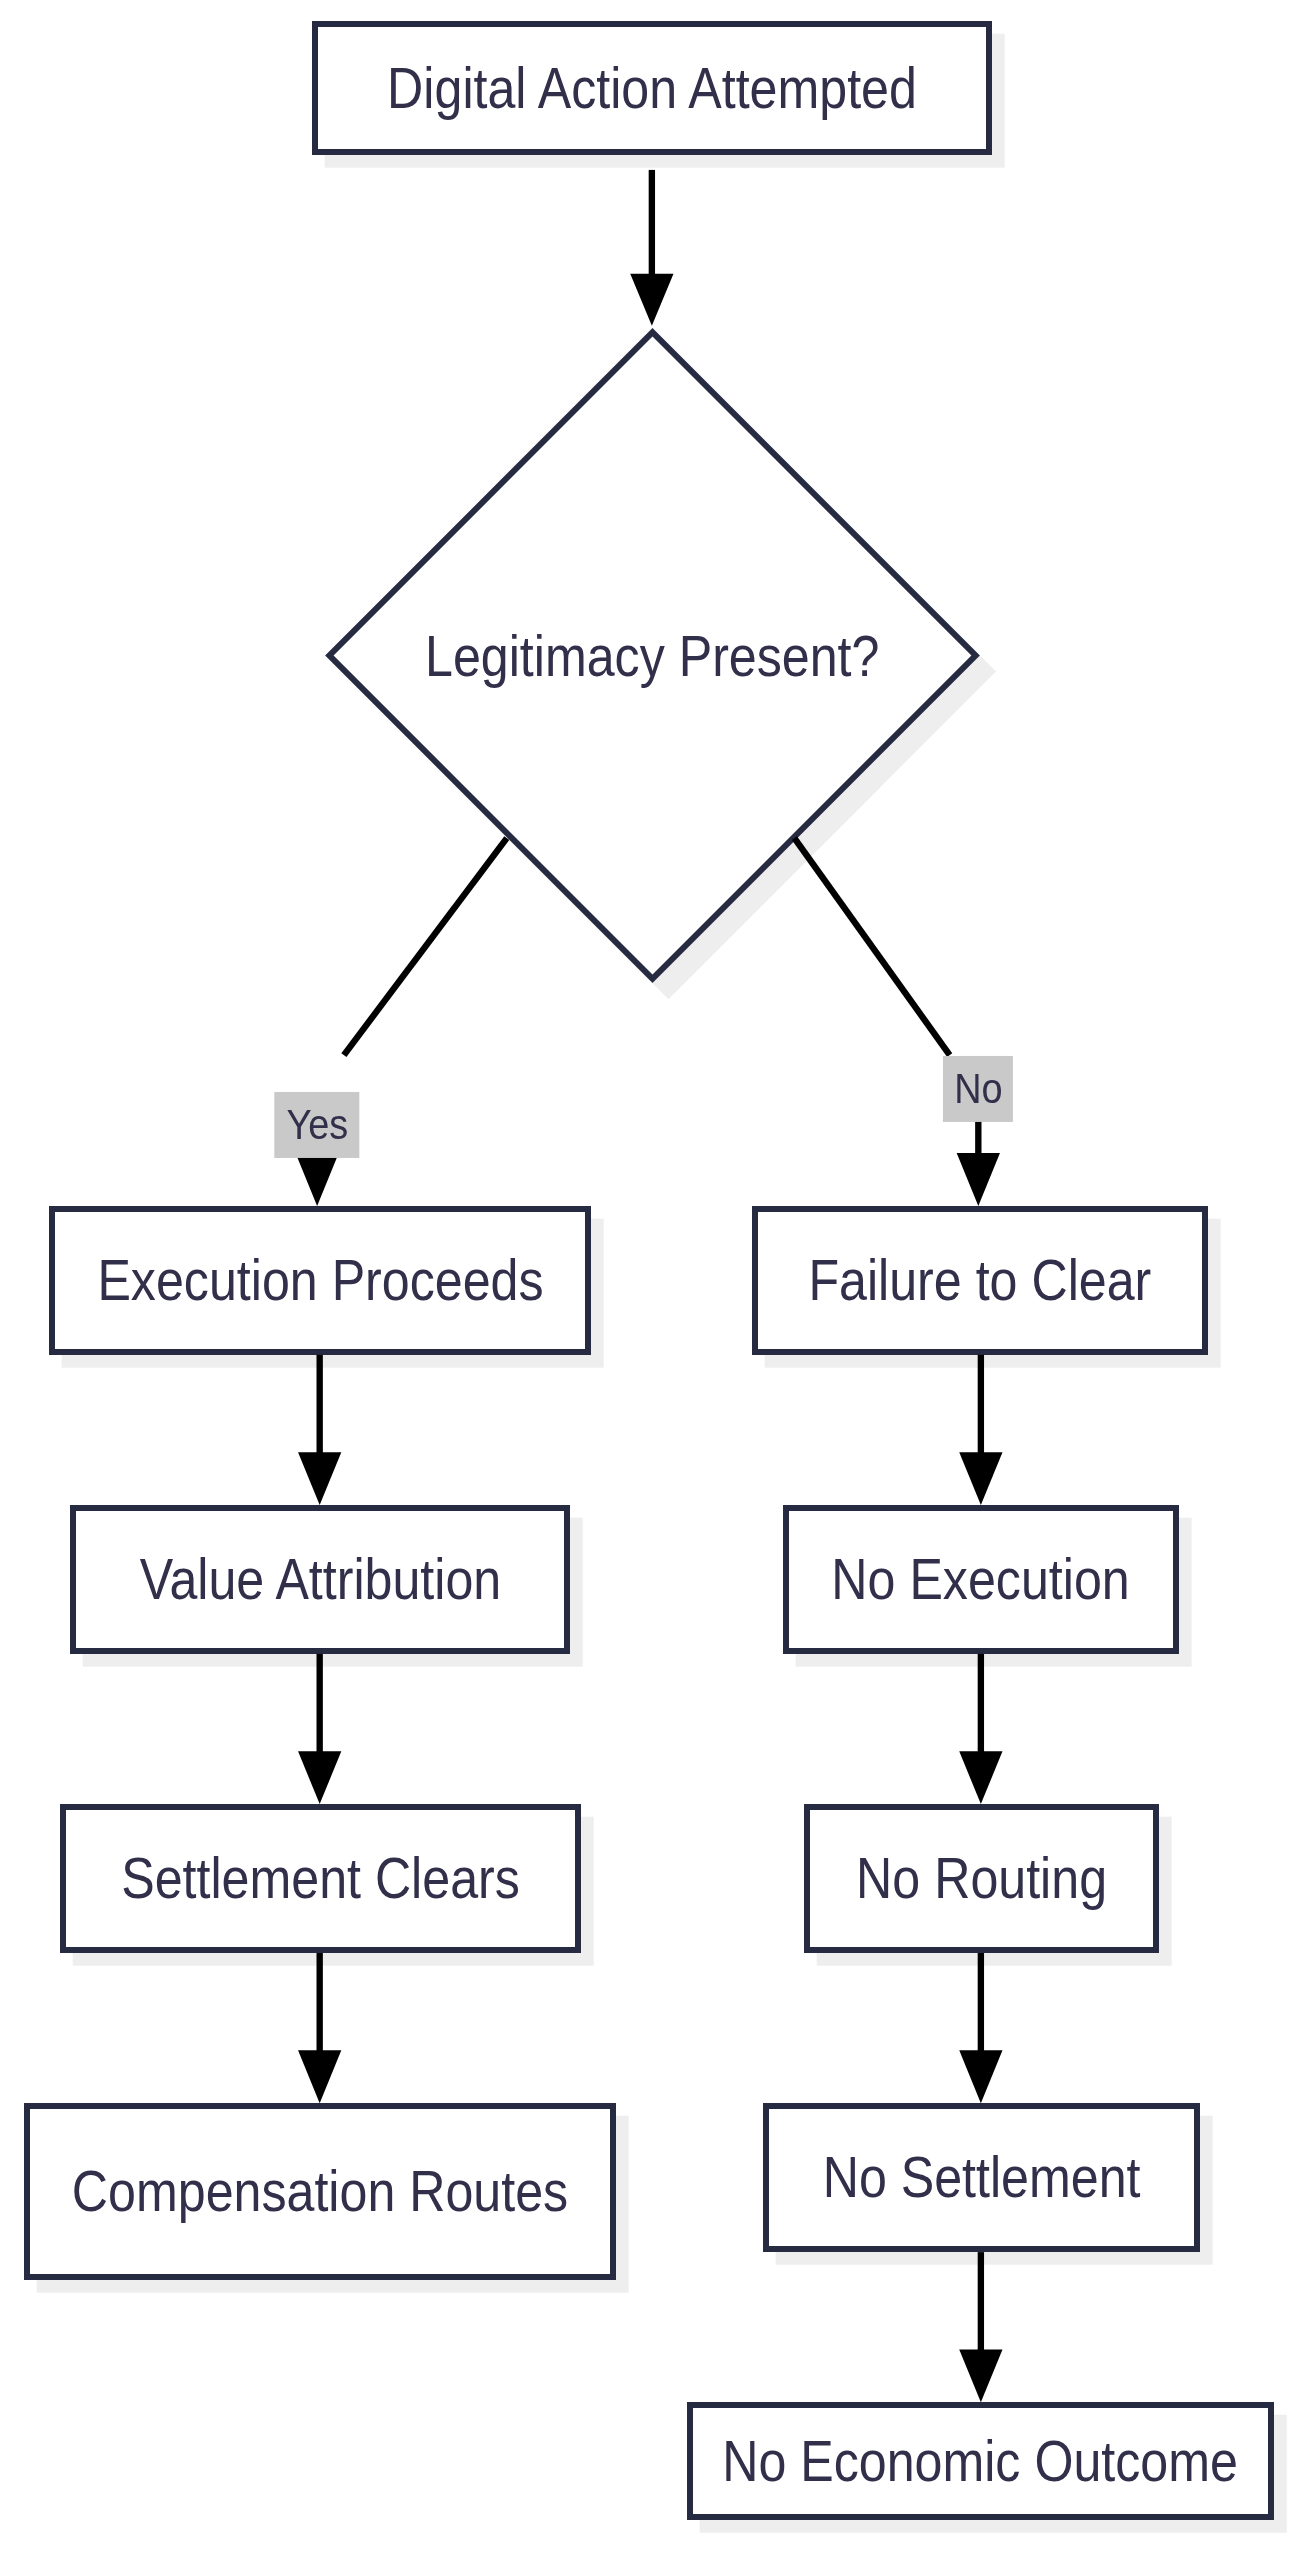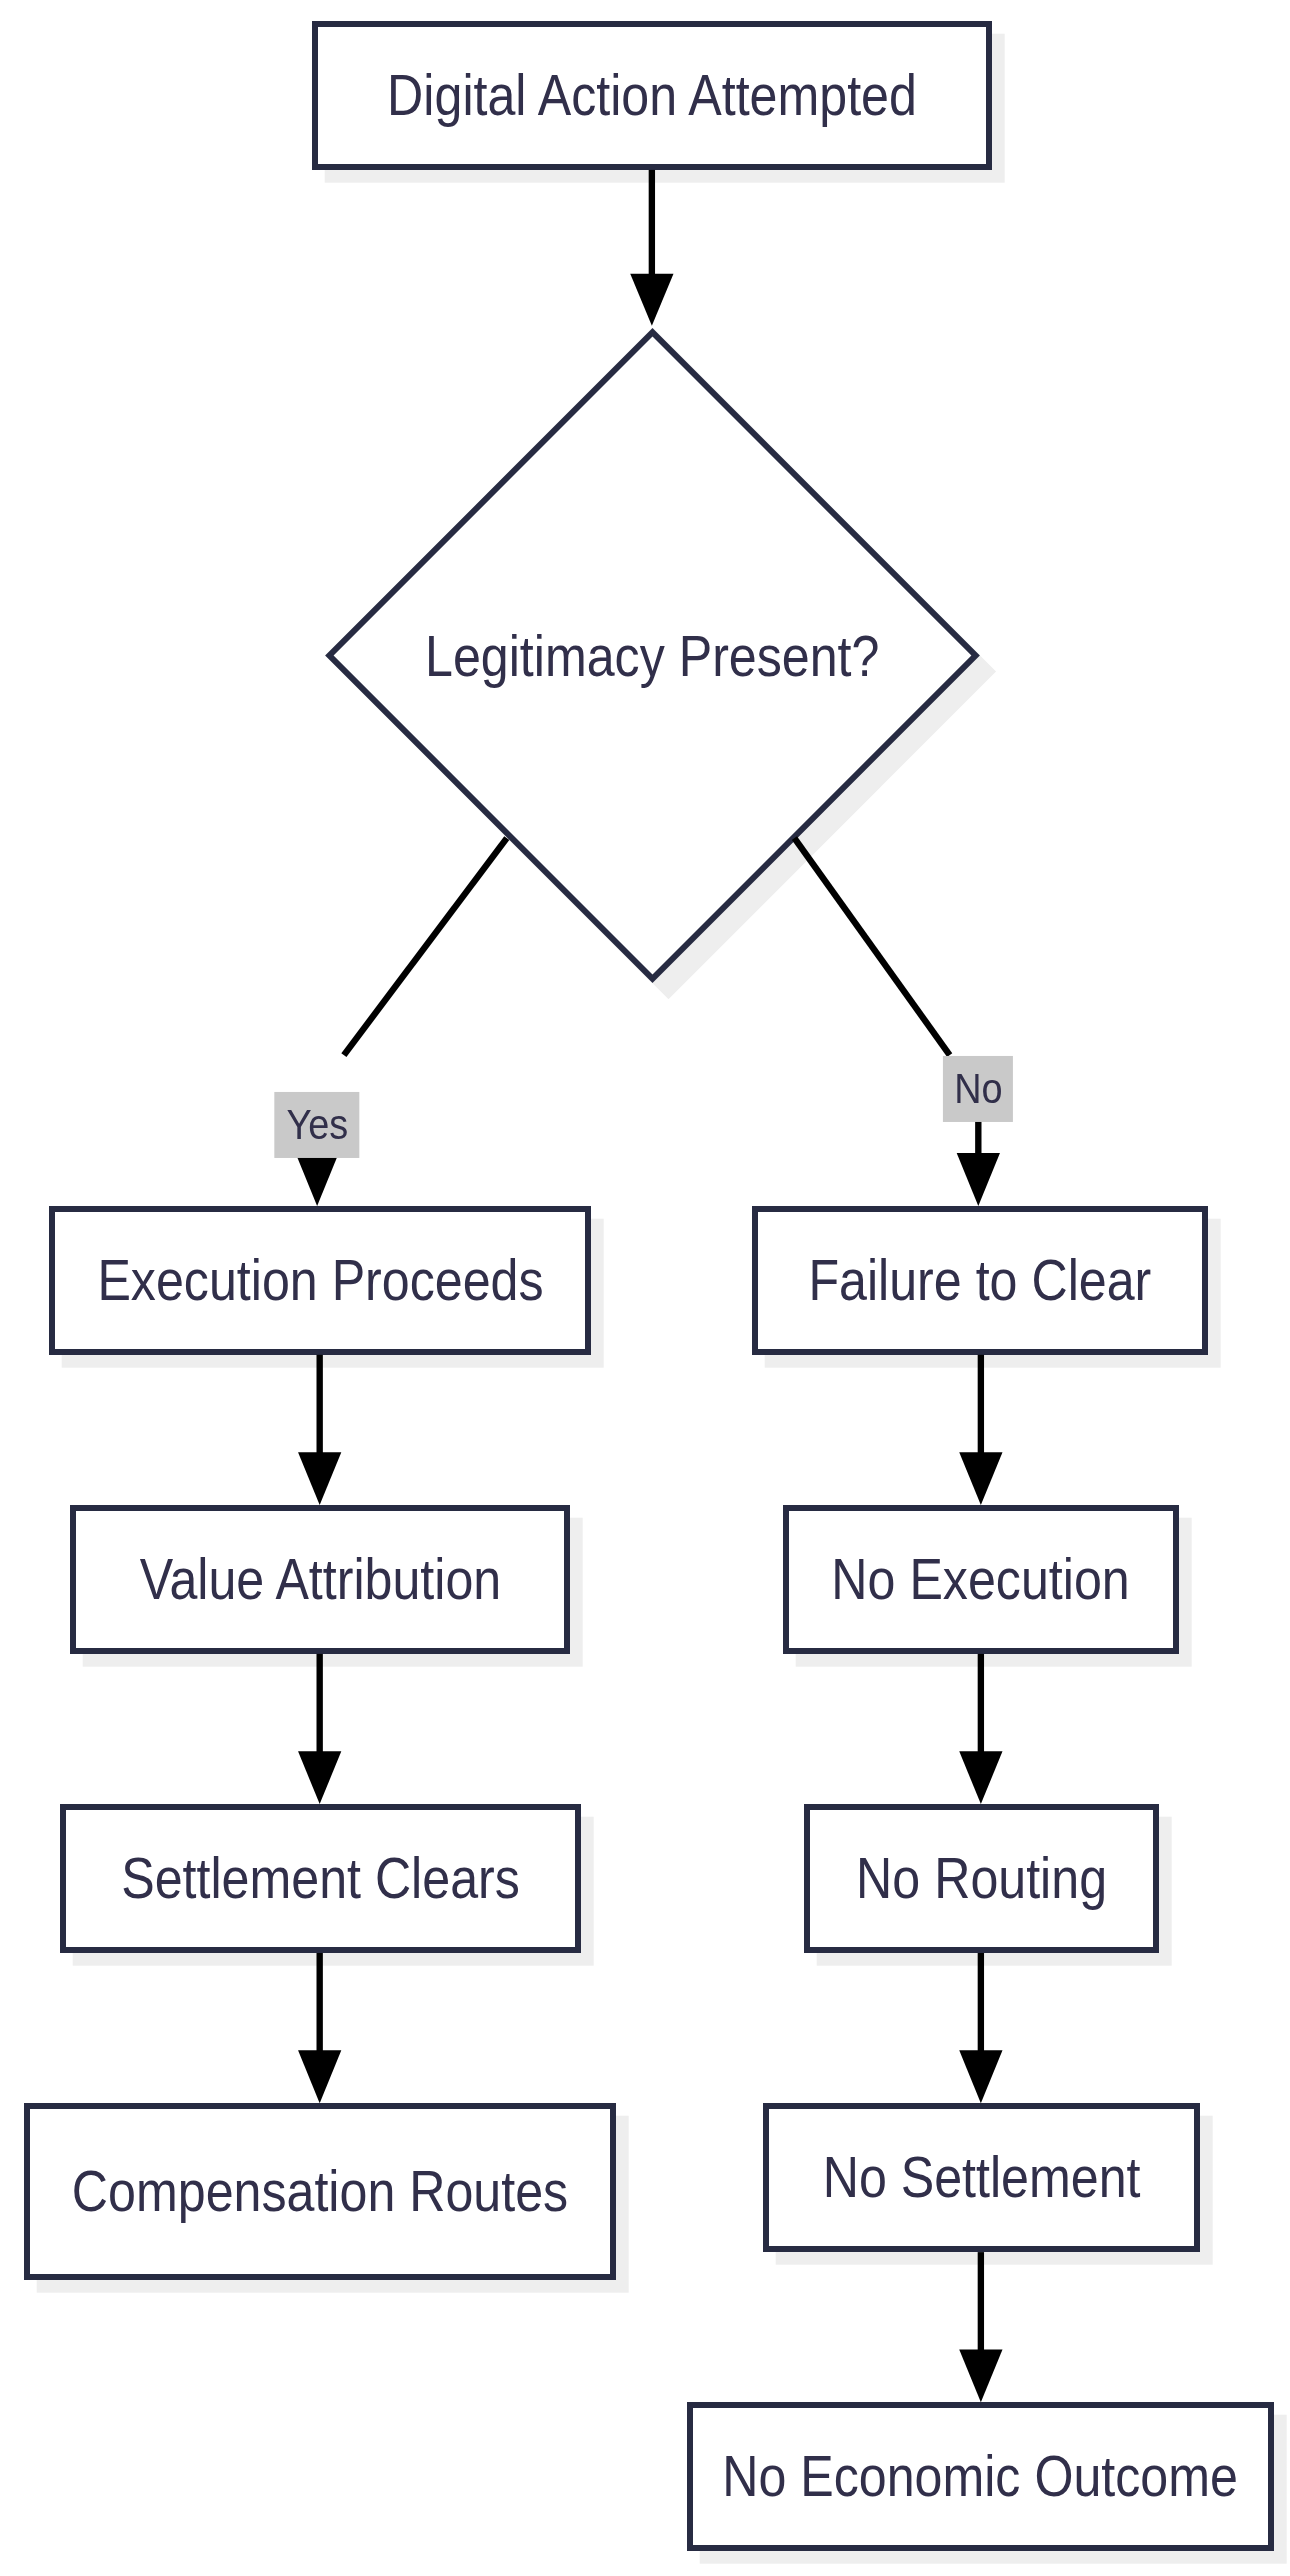--- a/index.html
+++ b/index.html
@@ -89,21 +89,21 @@
     <line x1="1541" y1="2599" x2="1541" y2="2755"></line>
     <polygon points="1507,2752 1575,2752 1541,2835"></polygon>
 
     <line x1="1541" y1="3069" x2="1541" y2="3225"></line>
     <polygon points="1507,3222 1575,3222 1541,3305"></polygon>
 
     <line x1="1541" y1="3539" x2="1541" y2="3695"></line>
     <polygon points="1507,3692 1575,3692 1541,3775"></polygon>
   </svg>
 
-  <div class="node" style="left:312px; top:21px; width:680px; height:149px;">
+  <div class="node" style="left:312px; top:21px; width:680px; height:134px;">
     <span class="node-label">Digital Action Attempted</span>
   </div>
 
   <div class="diamond-wrap" style="left:421px; top:424px; width:463px; height:463px;">
     <div class="diamond-filter">
       <div class="diamond"></div>
     </div>
     <div class="diamond-text">
       <span class="node-label">Legitimacy Present?</span>
     </div>
@@ -134,18 +134,18 @@
   </div>
   <div class="node" style="left:783px; top:1505px; width:396px; height:149px;">
     <span class="node-label">No Execution</span>
   </div>
   <div class="node" style="left:804px; top:1804px; width:355px; height:149px;">
     <span class="node-label">No Routing</span>
   </div>
   <div class="node" style="left:763px; top:2103px; width:437px; height:149px;">
     <span class="node-label">No Settlement</span>
   </div>
-  <div class="node" style="left:687px; top:2402px; width:587px; height:149px;">
+  <div class="node" style="left:687px; top:2402px; width:587px; height:118px;">
     <span class="node-label">No Economic Outcome</span>
   </div>
 
 </div>
 
 
 </body></html>

